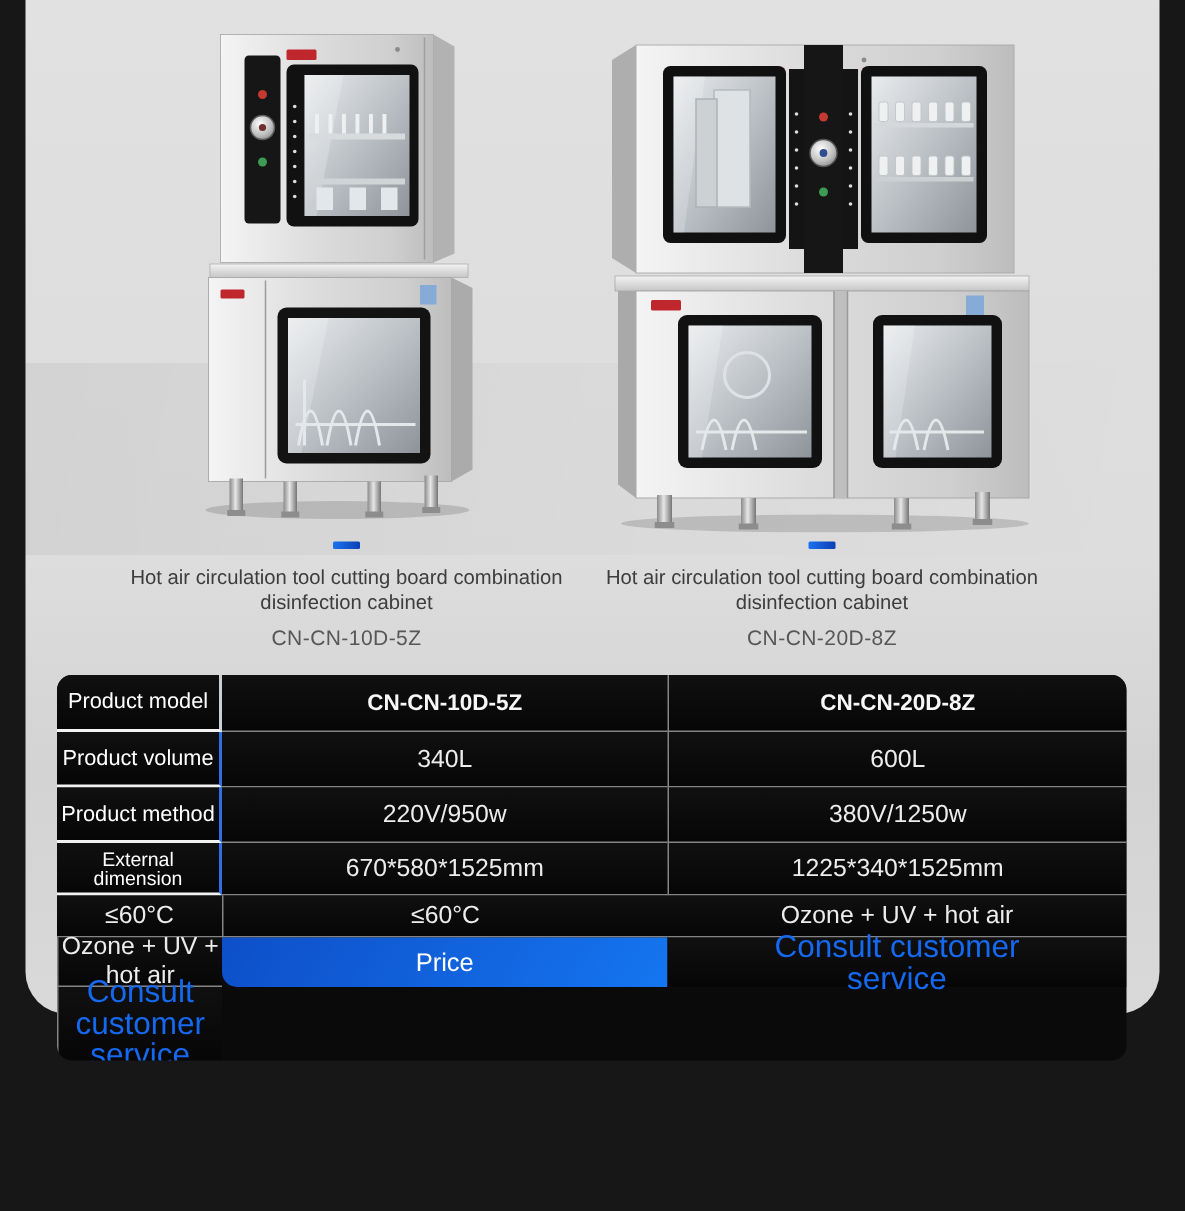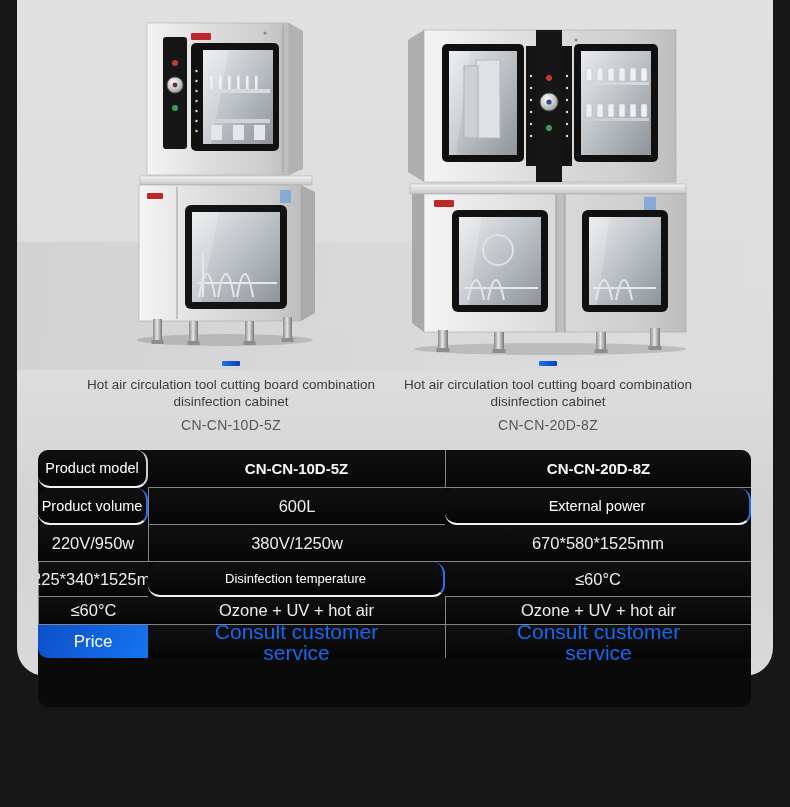--- a/index.html
+++ b/index.html
@@ -44,21 +44,21 @@
     display:grid;
     grid-template-columns:110px 297px 306px;
     grid-template-rows:38px 37px 37px 35px 28px 33px 49px;
     background:#0a0a0a;border-radius:10px;overflow:hidden;
   }
   .cell{
     display:flex;align-items:center;justify-content:center;text-align:center;
     background:linear-gradient(180deg,#101010,#060606);
     color:#ececec;box-sizing:border-box;
   }
-  .lbl{color:#ffffff;font-size:14.5px;border-bottom:2px solid #f2f2f2;border-right:2px solid #c9cfd6;border-radius:12px;}
+  .lbl{color:#ffffff;font-size:14.5px;border-bottom:2px solid #f2f2f2;border-right:2px solid #c9cfd6;}
   .lbl-blue{border-right:2px solid #2e6fe8;}
   .lbl-sm{font-size:13px;line-height:13px;padding:0 6px;}
   .val{font-size:16.5px;border-bottom:1px solid #848484;}
   .val-c2{border-left:1px solid #848484;}
   .val-model{font-weight:bold;font-size:15px;color:#f7f7f7;}
   .price-lbl{
     background:linear-gradient(120deg,#0d4fc8,#1575f0);
     color:#fff;font-size:17px;border:none;border-radius:0 0 0 10px;text-align:right;
   }
   .price-val{
@@ -290,30 +290,31 @@
     <span class="model-code">CN-CN-20D-8Z</span>
   </div>
 
   <div class="spec-table">
 
     <div class="cell lbl">Product model</div>
     <div class="cell val val-model">CN-CN-10D-5Z</div>
     <div class="cell val val-c2 val-model">CN-CN-20D-8Z</div>
 
     <div class="cell lbl lbl-blue">Product volume</div>
+    <div class="cell val">340L</div>
     <div class="cell val val-c2">600L</div>
 
-    <div class="cell lbl lbl-blue">External power</div>
+    <div class="cell lbl lbl-blue">Product method</div>
     <div class="cell val">220V/950w</div>
     <div class="cell val val-c2">380V/1250w</div>
 
+    <div class="cell lbl lbl-blue lbl-sm">External dimension</div>
     <div class="cell val">670*580*1525mm</div>
     <div class="cell val val-c2">1225*340*1525mm</div>
 
-    <div class="cell lbl lbl-blue lbl-sm">Disinfection temperature</div>
     <div class="cell val">≤60°C</div>
     <div class="cell val val-c2">≤60°C</div>
 
     <div class="cell val">Ozone + UV + hot air</div>
     <div class="cell val val-c2">Ozone + UV + hot air</div>
 
     <div class="cell lbl price-lbl">Price</div>
     <div class="cell val price-val">
       <div class="wrapbox">Consult customer service</div>
     </div>

